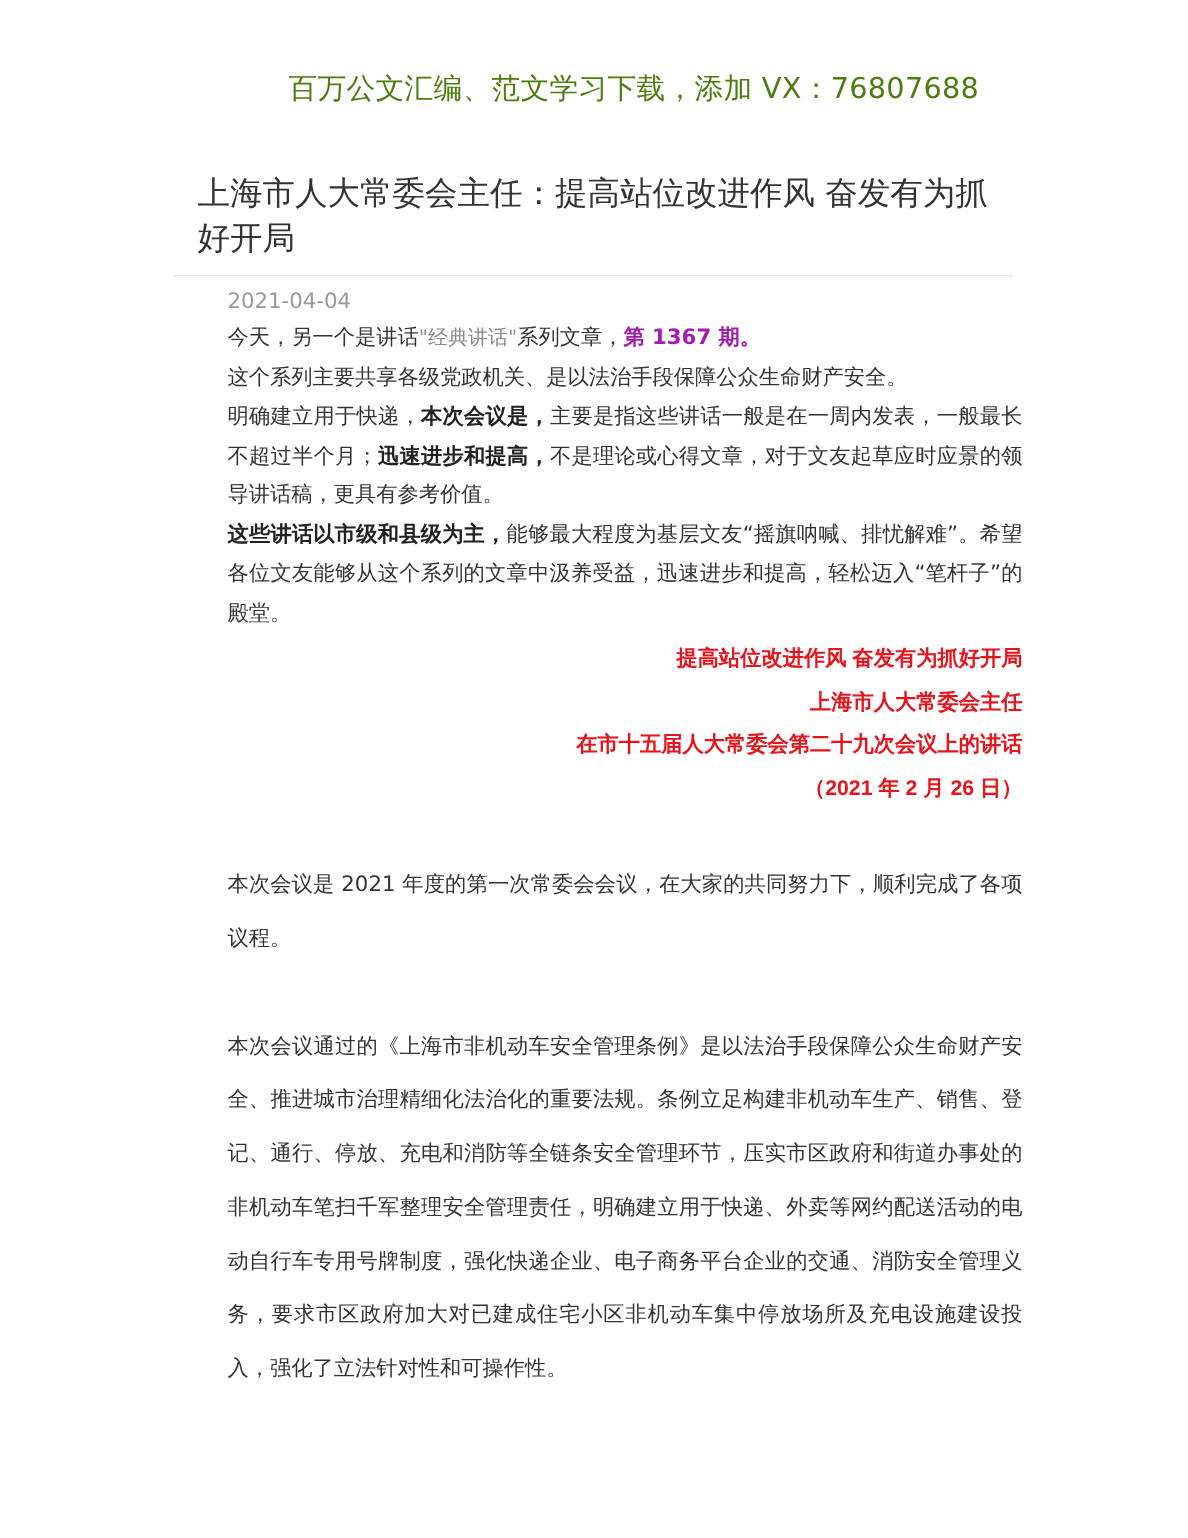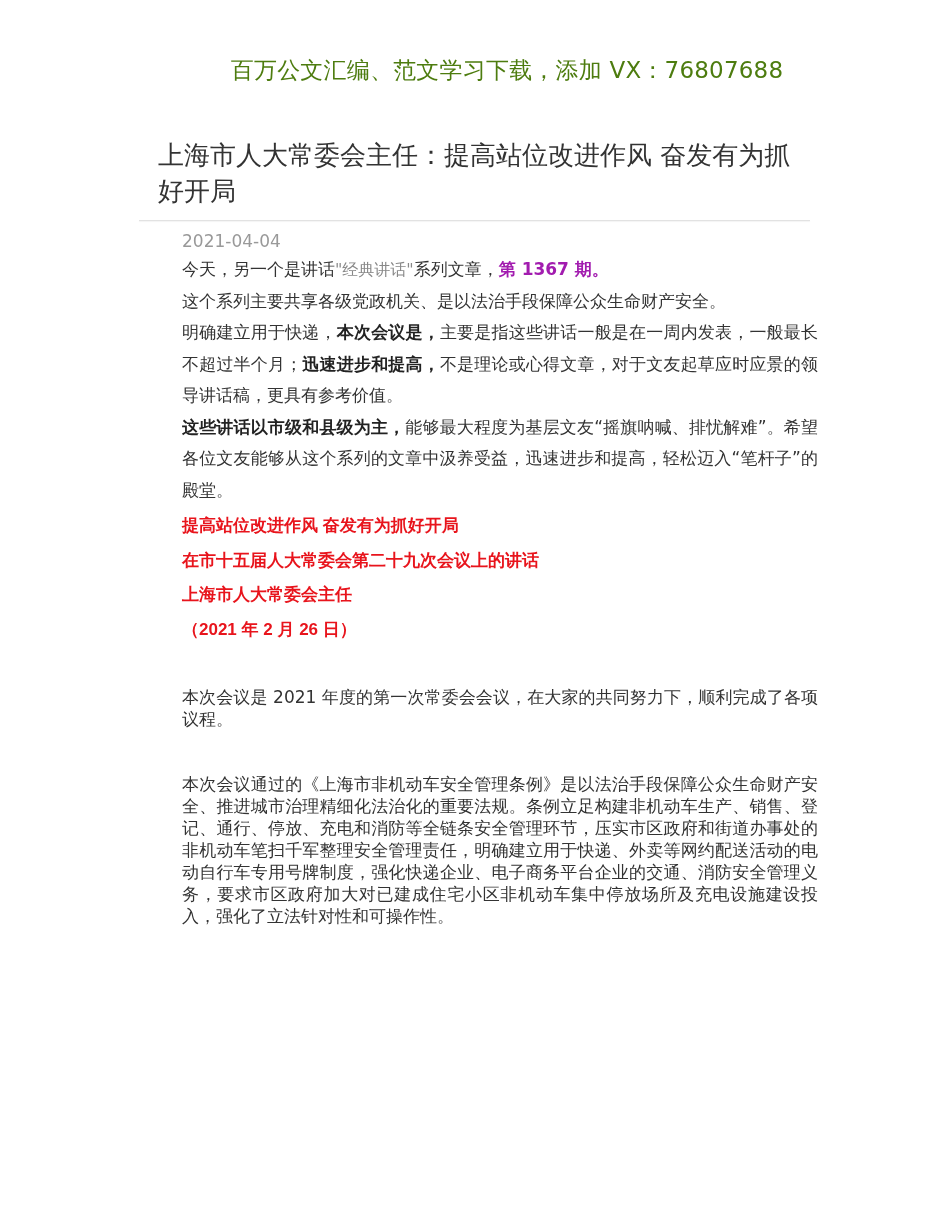--- a/index.html
+++ b/index.html
@@ -10,23 +10,23 @@
   .title { position: absolute; top: 137px; left: 158px; width: 640px;
            font-size: 26px; line-height: 36px; color: #333333; margin: 0; font-weight: normal; }
   .divider { position: absolute; top: 220px; left: 139px; width: 671px; height: 1px;
              background: #e2e2e2; box-shadow: 0 1px 1px rgba(0,0,0,0.05); }
   .content { position: absolute; top: 228px; left: 158px; width: 636px; font-size: 17px; line-height: 31.5px; margin-left: 24px; }
   .date { color: #999999; font-size: 17px; line-height: 26px; }
   .p { margin: 0; text-align: justify; }
   .series { color: #888888; font-family: "DejaVu Serif", "Liberation Serif", serif; font-size: 16px; }
   .red-bold { color: #a21caf; font-weight: bold; }
   .bold { font-weight: bold; color: #222222; }
-  .speech-heading { text-align: left; color: #e8141c; font-weight: bold; font-size: 17px;
+  .speech-heading { text-align: right; color: #e8141c; font-weight: bold; font-size: 17px;
                     line-height: 34.5px; margin: 3px 0 0 0; font-family: "Liberation Sans", sans-serif; }
-  .body-para { margin: 0; text-align: justify; line-height: 22px; }
+  .body-para { margin: 0; text-align: justify; line-height: 43px; }
   .gap-1 { height: 39px; }
   .gap-2 { height: 43px; }
 </style>
 </head>
 <body>
 
 <div class="banner">百万公文汇编、范文学习下载，添加 VX：76807688</div>
 
 <h1 class="title">上海市人大常委会主任：提高站位改进作风 奋发有为抓好开局</h1>
 
@@ -45,22 +45,22 @@
   <p class="p">
     <span>明确建立用于快递，</span><span class="bold">本次会议是，</span><span>主要是指这些讲话一般是在一周内发表，一般最长不超过半个月；</span><span class="bold">迅速进步和提高，</span><span>不是理论或心得文章，对于文友起草应时应景的领导讲话稿，更具有参考价值。</span>
   </p>
 
   <p class="p">
     <span class="bold">这些讲话以市级和县级为主，</span><span>能够最大程度为基层文友“摇旗呐喊、排忧解难”。希望各位文友能够从这个系列的文章中汲养受益，迅速进步和提高，轻松迈入“笔杆子”的殿堂。</span>
   </p>
 
   <div>
     <div class="speech-heading">提高站位改进作风  奋发有为抓好开局</div>
+    <div class="speech-heading" style="margin-top:0">上海市人大常委会主任</div>
     <div class="speech-heading" style="margin-top:0">在市十五届人大常委会第二十九次会议上的讲话</div>
-    <div class="speech-heading" style="margin-top:0">上海市人大常委会主任</div>
     <div class="speech-heading" style="margin-top:0">（2021 年 2 月 26 日）</div>
   </div>
 
   <div class="gap-1"></div>
 
   <p class="body-para">本次会议是 2021 年度的第一次常委会会议，在大家的共同努力下，顺利完成了各项议程。</p>
 
   <div class="gap-2"></div>
 
   <p class="body-para">本次会议通过的《上海市非机动车安全管理条例》是以法治手段保障公众生命财产安全、推进城市治理精细化法治化的重要法规。条例立足构建非机动车生产、销售、登记、通行、停放、充电和消防等全链条安全管理环节，压实市区政府和街道办事处的非机动车笔扫千军整理安全管理责任，明确建立用于快递、外卖等网约配送活动的电动自行车专用号牌制度，强化快递企业、电子商务平台企业的交通、消防安全管理义务，要求市区政府加大对已建成住宅小区非机动车集中停放场所及充电设施建设投入，强化了立法针对性和可操作性。</p>

